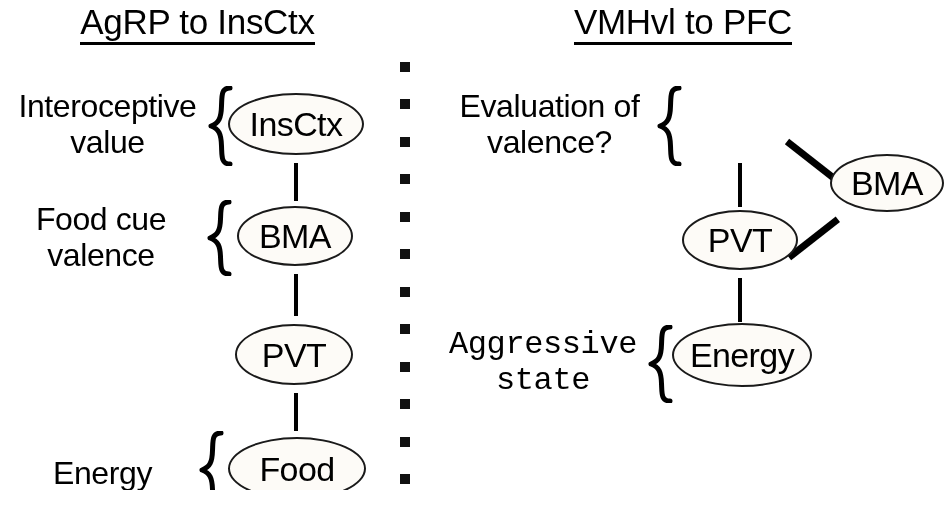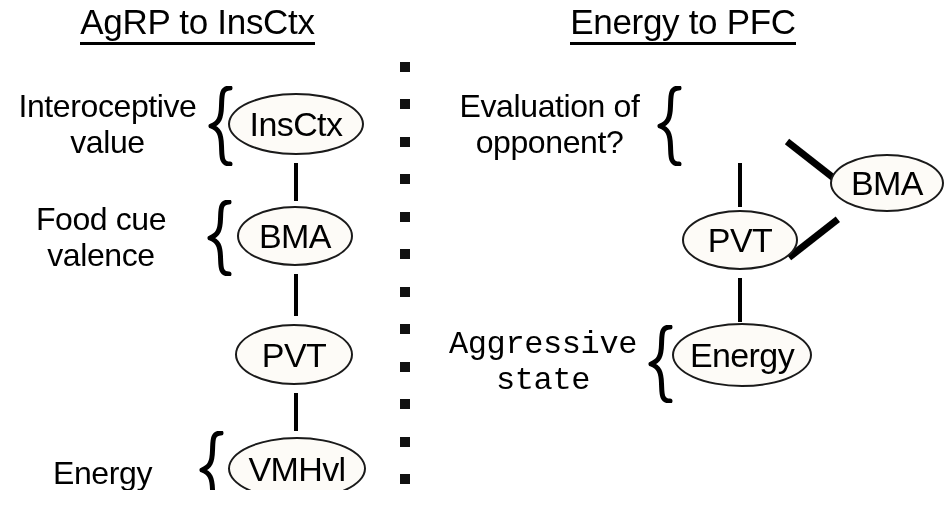--- a/index.html
+++ b/index.html
@@ -118,21 +118,21 @@
     height: 10px;
     background: #111;
   }
 </style>
 </head>
 <body>
 
 <div id="figure">
 
   <div class="panel-title" id="title-left"><span class="ul">AgRP to InsCtx</span></div>
-  <div class="panel-title" id="title-right"><span class="ul">Energy to PFC</span></div>
+  <div class="panel-title" id="title-right"><span class="ul">VMHvl to PFC</span></div>
 
   <div class="desc-label" style="left:-5px; top:88px; width:225px;">Interoceptive
 value</div>
   <div class="brace" style="left:208px; top:86px;">
     <svg width="26" height="80" viewBox="0 0 26 80" aria-hidden="true">
       <path d="M22 2 C13 2,14 10,13.5 20 C13.2 32,11 37,3 40 C11 43,13.2 48,13.5 60 C14 70,13 78,22 78" fill="none" stroke="#000" stroke-width="5" stroke-linecap="round" stroke-linejoin="round"></path>
     </svg>
   </div>
 
   <div class="desc-label" style="left:5px; top:201px; width:192px;">Food cue
@@ -165,41 +165,41 @@
     <div class="lbl">BMA</div>
   </div>
 
   <div class="node" style="left:235px; top:324px; width:118px; height:61px;">
     <div class="ell"></div>
     <div class="lbl">PVT</div>
   </div>
 
   <div class="node" style="left:228px; top:437px; width:138px; height:63px;">
     <div class="ell"></div>
-    <div class="lbl">VMHvl</div>
+    <div class="lbl">Food</div>
   </div>
 
   <div id="divider">
     <div class="dot" style="top:0px;"></div>
     <div class="dot" style="top:37px;"></div>
     <div class="dot" style="top:75px;"></div>
     <div class="dot" style="top:112px;"></div>
     <div class="dot" style="top:150px;"></div>
     <div class="dot" style="top:187px;"></div>
     <div class="dot" style="top:225px;"></div>
     <div class="dot" style="top:262px;"></div>
     <div class="dot" style="top:300px;"></div>
     <div class="dot" style="top:337px;"></div>
     <div class="dot" style="top:375px;"></div>
     <div class="dot" style="top:412px;"></div>
     <div class="dot" style="top:450px;"></div>
   </div>
 
   <div class="desc-label" style="left:437px; top:88px; width:225px;">Evaluation of
-opponent?</div>
+valence?</div>
   <div class="brace" style="left:657px; top:86px;">
     <svg width="26" height="80" viewBox="0 0 26 80" aria-hidden="true">
       <path d="M22 2 C13 2,14 10,13.5 20 C13.2 32,11 37,3 40 C11 43,13.2 48,13.5 60 C14 70,13 78,22 78" fill="none" stroke="#000" stroke-width="5" stroke-linecap="round" stroke-linejoin="round"></path>
     </svg>
   </div>
 
   <div class="desc-label" style="left:443px; top:327px; width:200px;font-family:Liberation Mono, monospace;">Aggressive
 state</div>
   <div class="brace" style="left:648px; top:325px;">
     <svg width="26" height="78" viewBox="0 0 26 78" aria-hidden="true">

